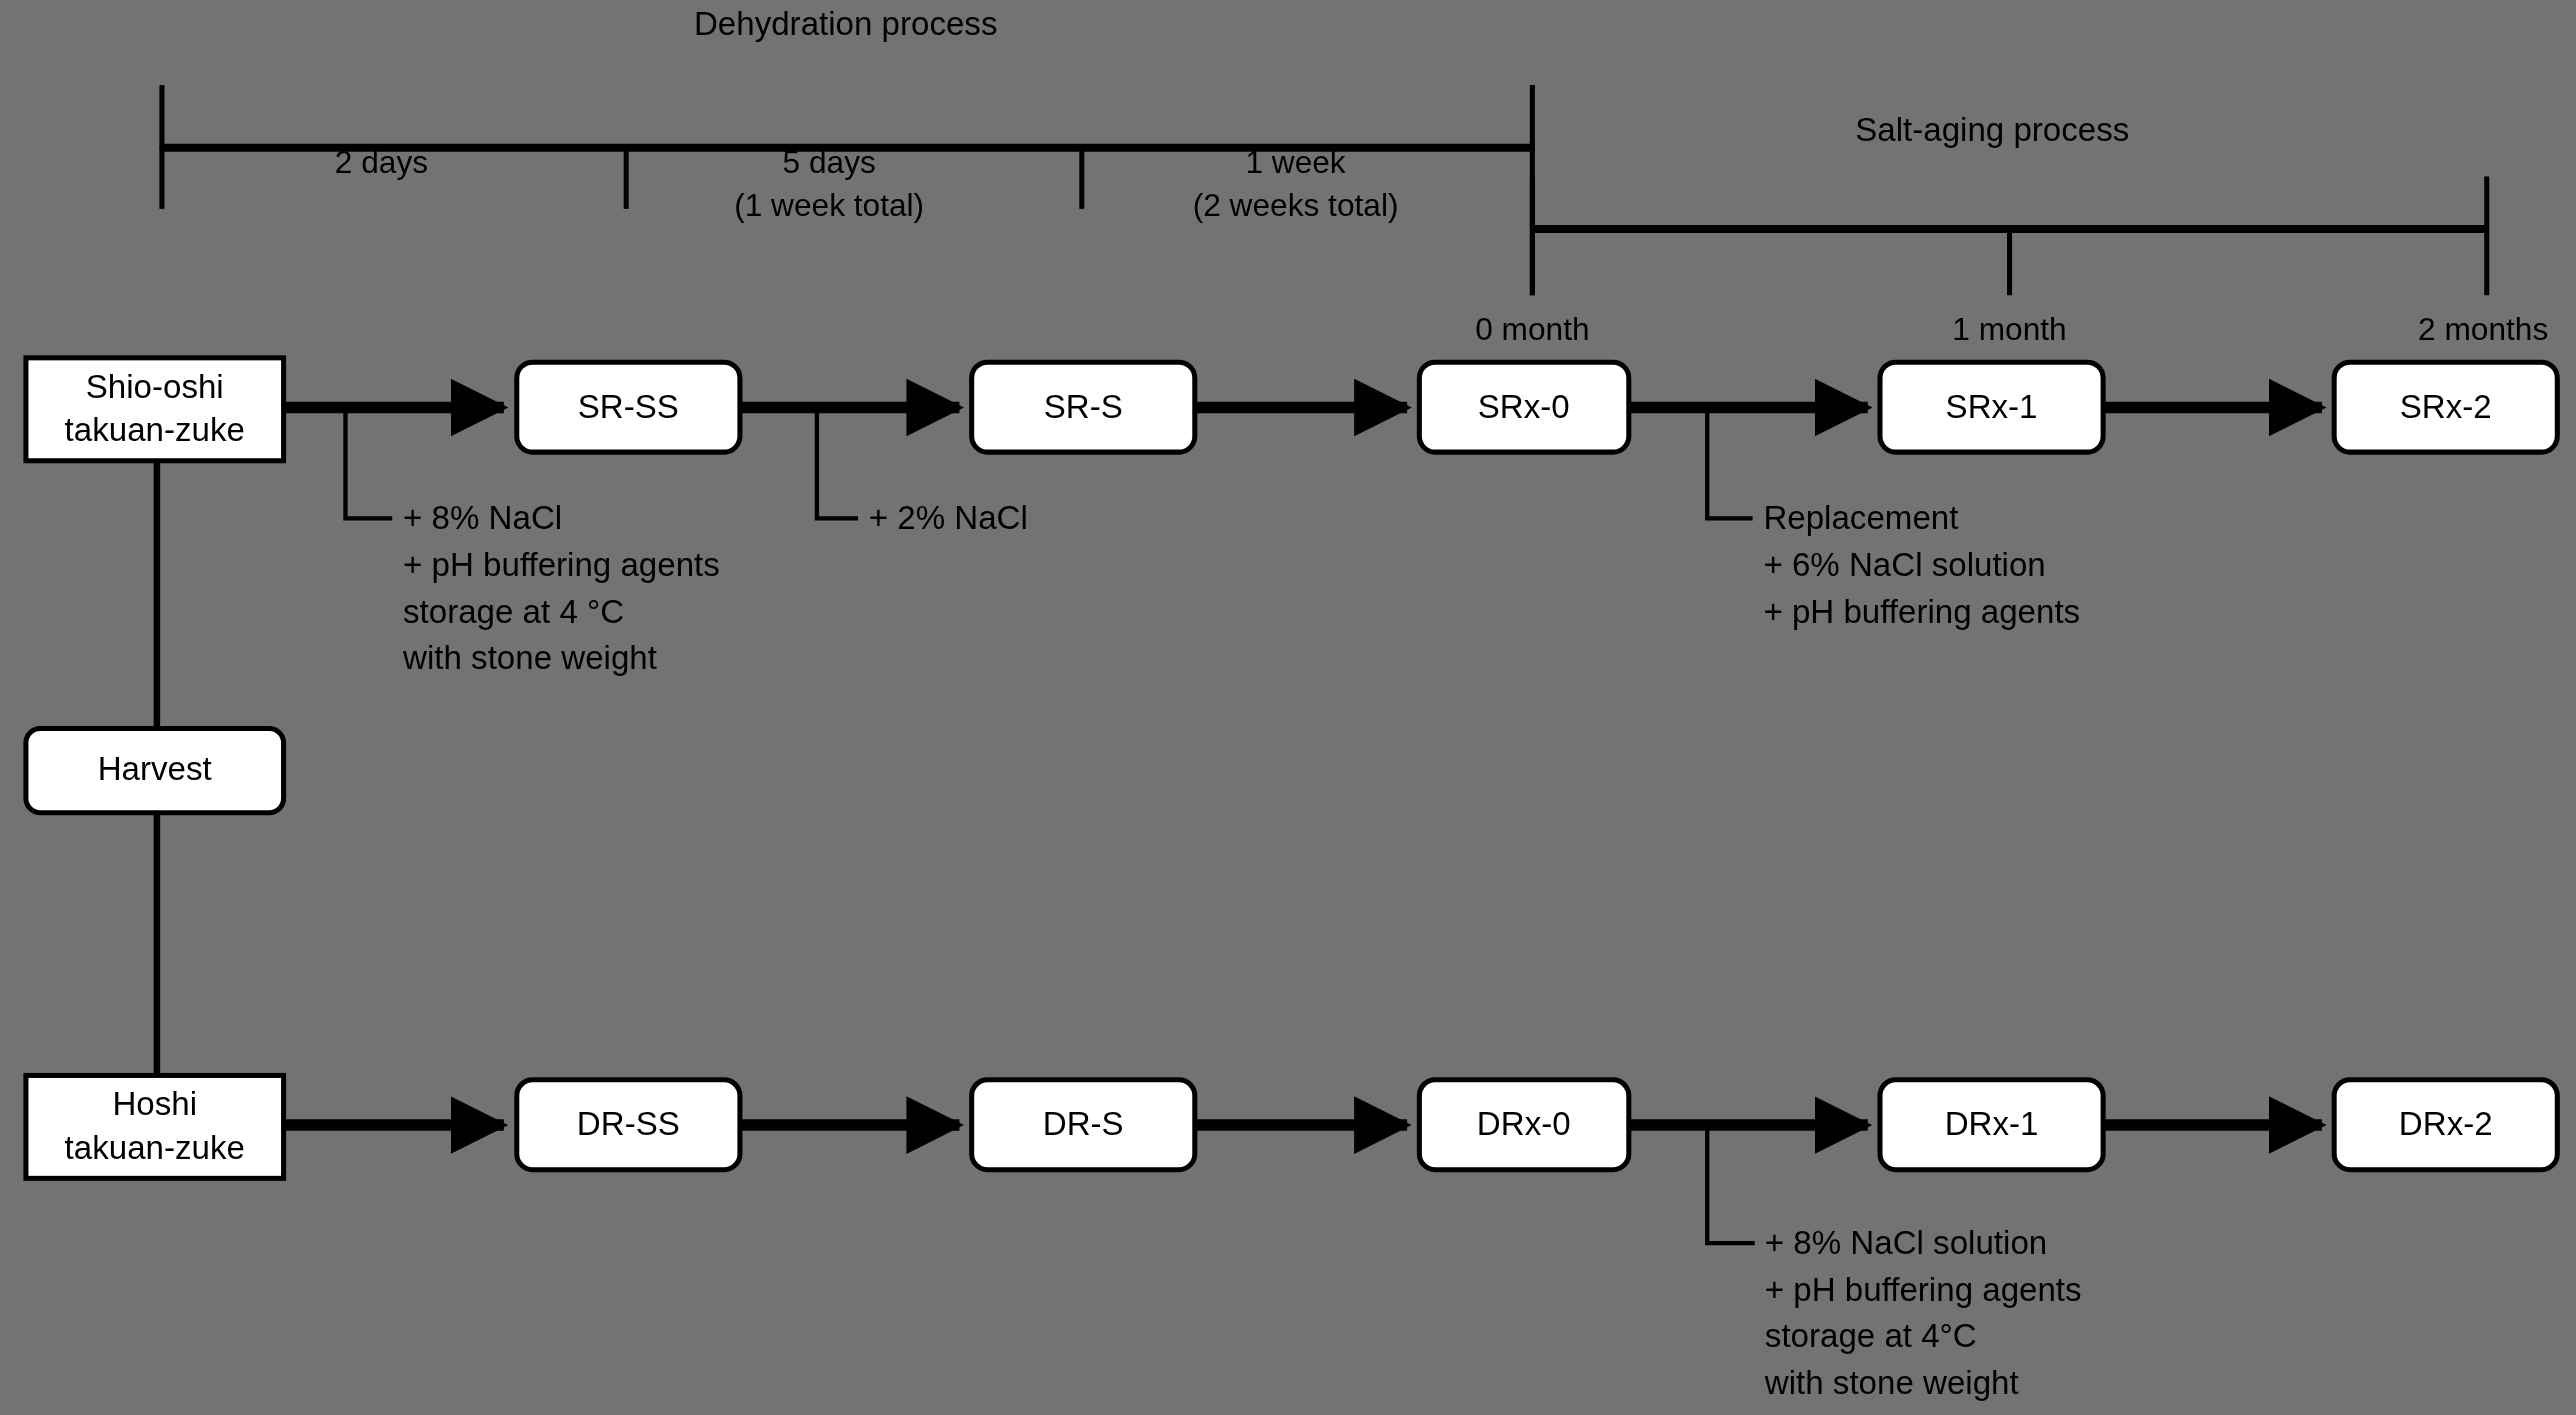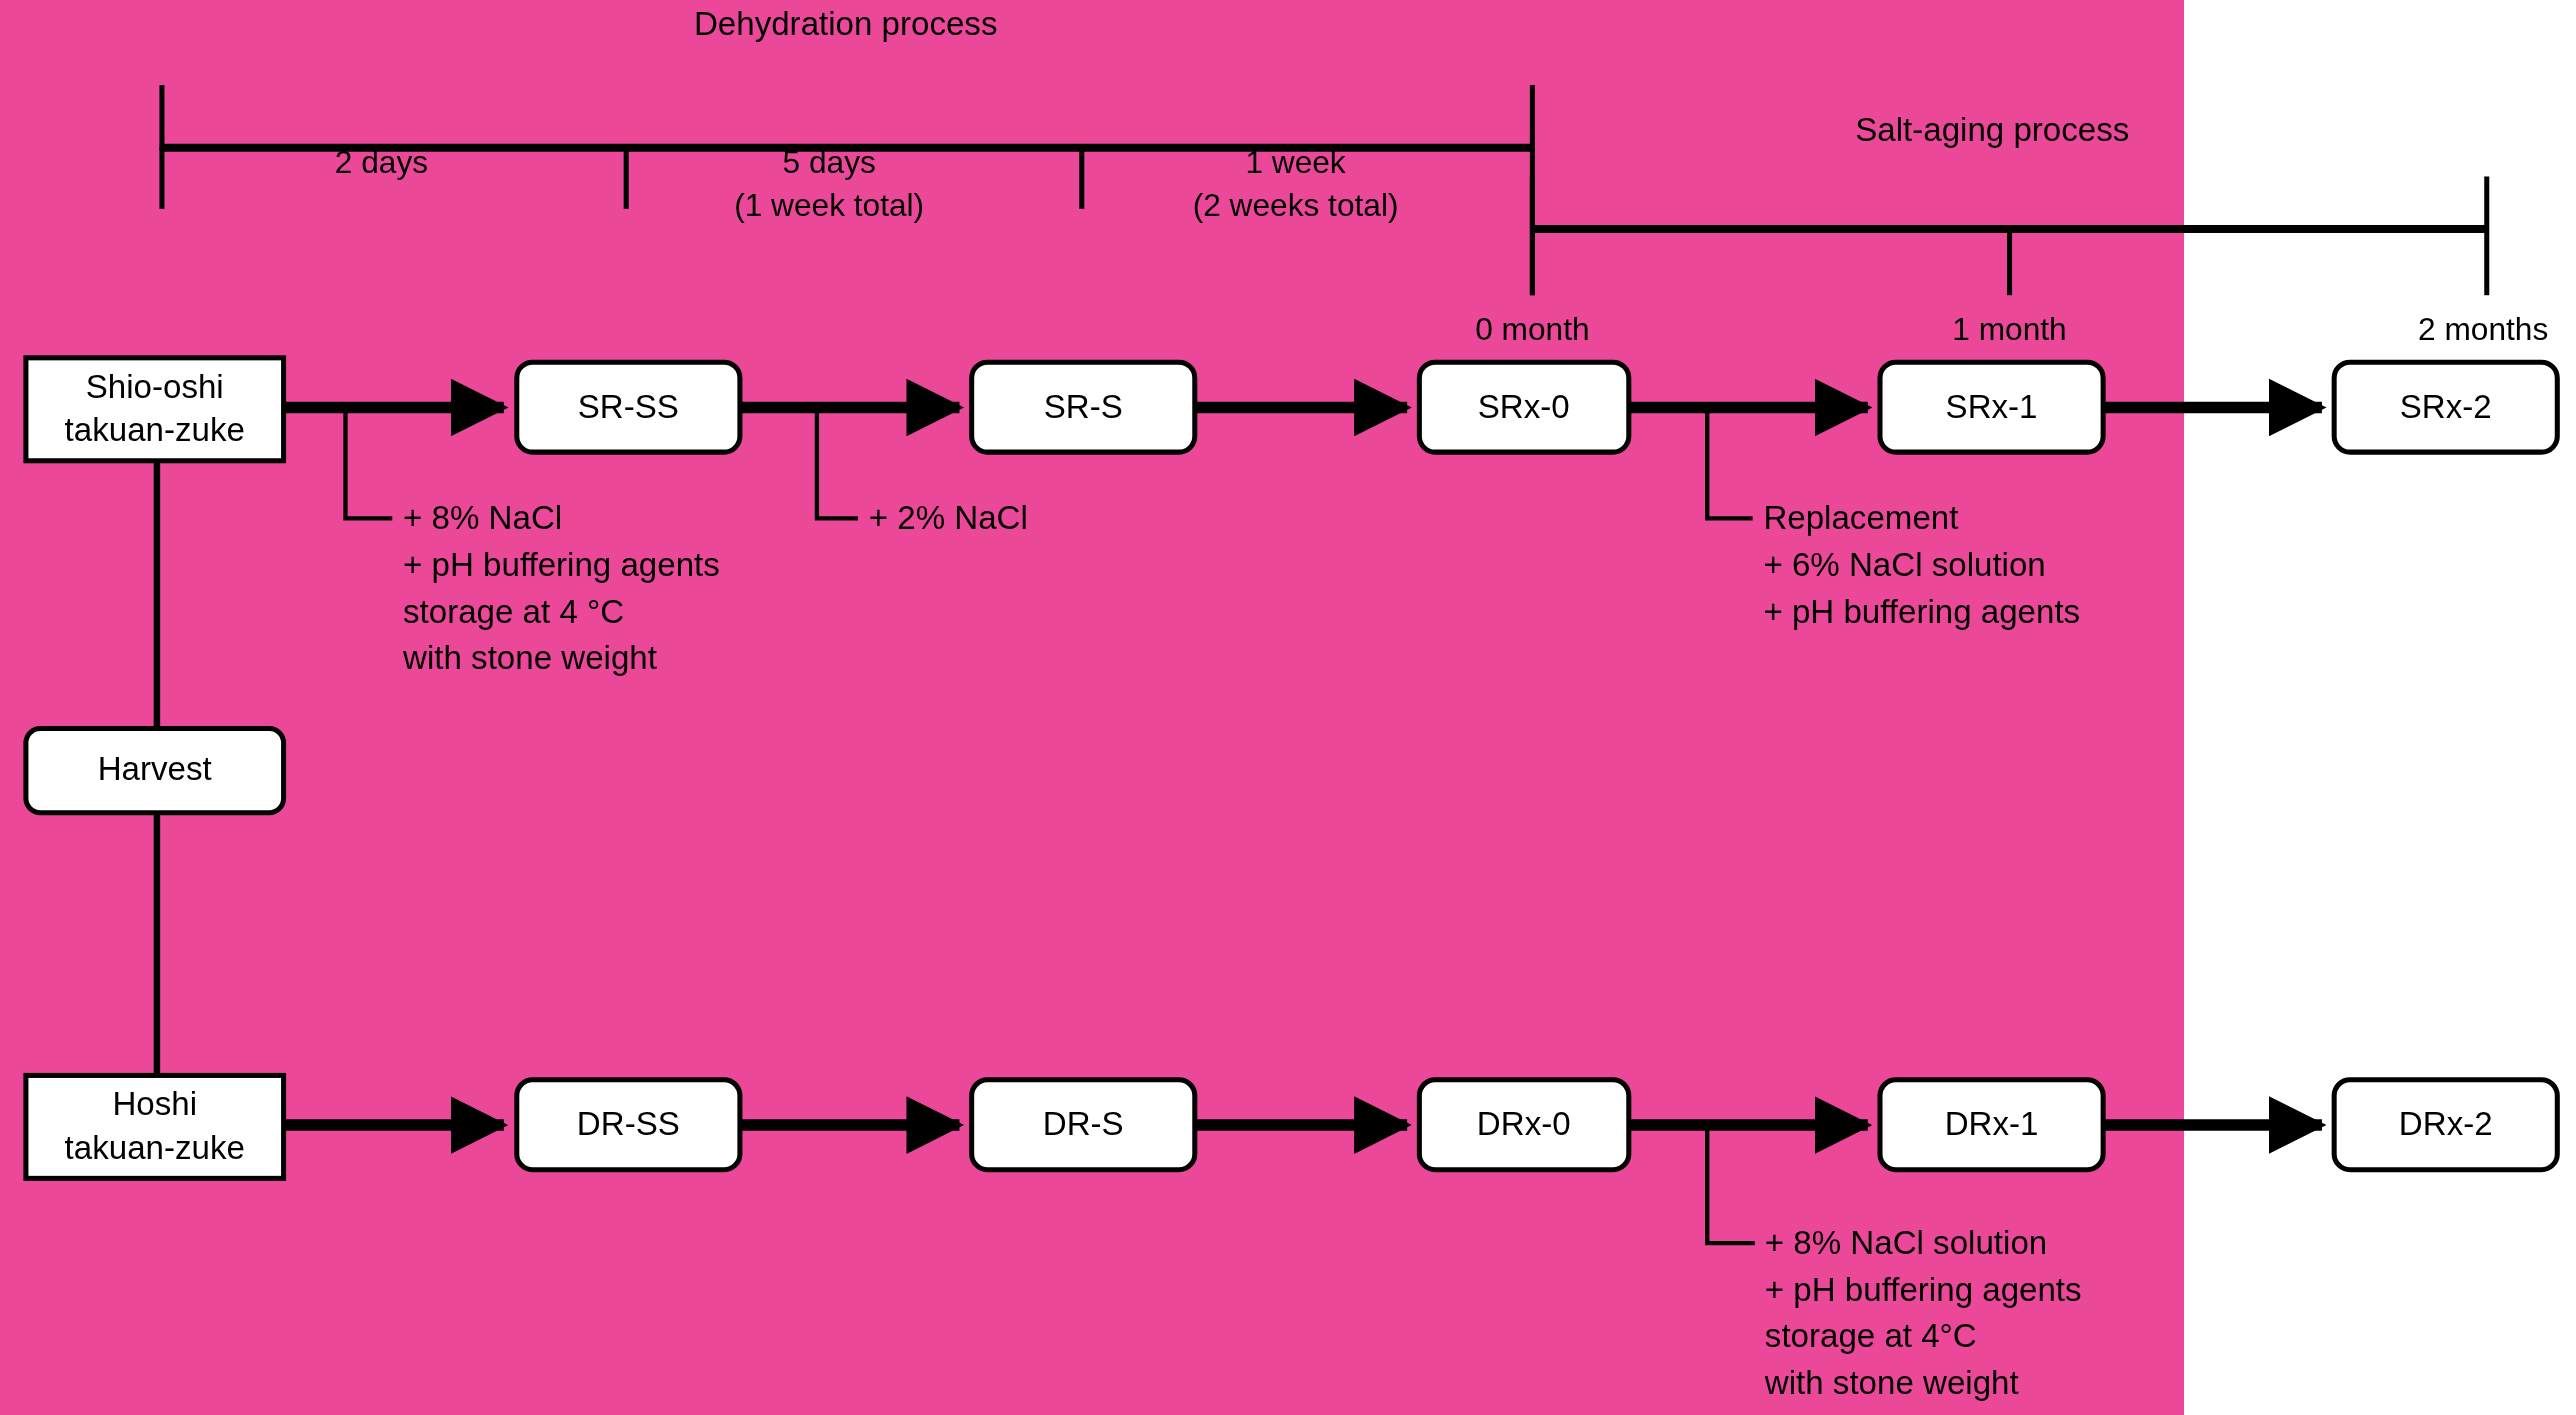--- a/index.html
+++ b/index.html
@@ -2,23 +2,23 @@
 <html style="font-size:11.5px"><head>
 <meta charset="utf-8">
 <style>
   html, body {
     margin: 0;
     padding: 0;
     background: #ffffff;
   }
   #diagram-root {
     position: relative;
-    width: 2184px;
+    width: 2576px;
     height: 1416px;
-    background: #ec4899;
+    background: #737373;
     font-family: "Liberation Sans", sans-serif;
   }
   svg.flow {
     position: absolute;
     top: 0;
     left: 0;
     width: 2576px;
     height: 1416px;
     display: block;
   }

